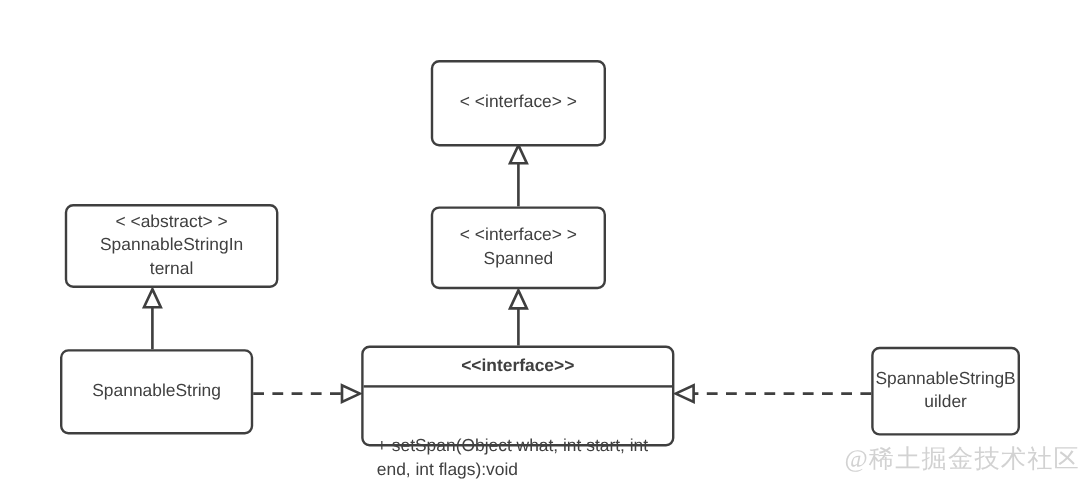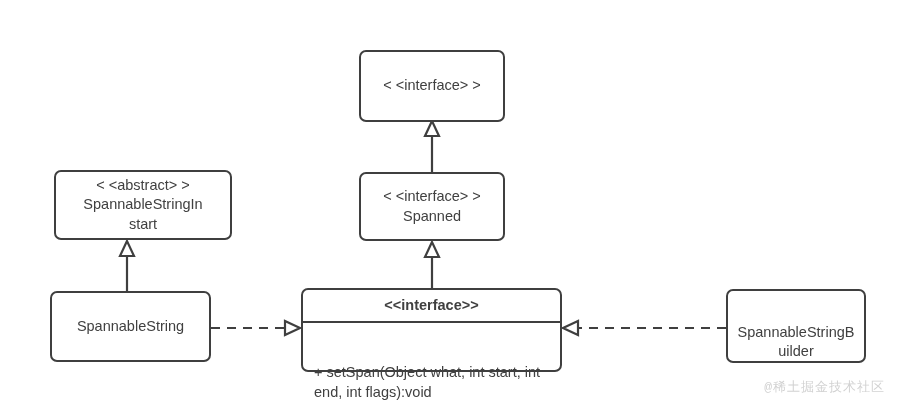--- a/index.html
+++ b/index.html
@@ -80,27 +80,27 @@
   }
   .uml-node.compartmented .operation {
     display: block;
     white-space: normal;
     line-height: 1.38;
   }
 
   
   #watermark {
     position: absolute;
-    right: 15px;
+    right: 0;
     bottom: 8px;
     z-index: 3;
-    font-size: 13px;
+    font-size: 21px;
     color: #d2d2d2;
     letter-spacing: 1px;
-    font-family: Liberation Mono, monospace;
+    font-family: Liberation Serif, serif;
     user-select: none;
     white-space: nowrap;
   }
 </style>
 </head>
 <body>
 
 <div id="diagram-canvas">
 
   <svg id="connector-layer" viewBox="0 0 900 404" width="900" height="404" xmlns="http://www.w3.org/2000/svg">
@@ -131,41 +131,41 @@
     </g>
   </svg>
 
   <div class="uml-node" id="node-charsequence" style="left:359px; top:50px; width:146px; height:72px;">
     <span class="stereotype">&lt; &lt;interface&gt; &gt;</span>
   </div>
 
   <div class="uml-node" id="node-spannable-string-internal" style="left:54px; top:170px; width:178px; height:70px;">
     <span class="stereotype">&lt; &lt;abstract&gt; &gt;</span>
     <span class="node-title">SpannableStringIn
-start</span>
+ternal</span>
   </div>
 
   <div class="uml-node" id="node-spanned" style="left:359px; top:172px; width:146px; height:69px;">
     <span class="stereotype">&lt; &lt;interface&gt; &gt;</span>
     <span class="node-title">Spanned</span>
   </div>
 
   <div class="uml-node compartmented" id="node-spannable" style="left:301px; top:288px; width:261px; height:84px;">
     <div class="compartment-header">
       <span class="stereotype">&lt;&lt;interface&gt;&gt;</span>
     </div>
     <div class="compartment-body">
       <span class="operation">+ setSpan(Object what, int start, int end, int flags):void</span>
     </div>
   </div>
 
   <div class="uml-node" id="node-spannable-string" style="left:50px; top:291px; width:161px; height:71px;">
     <span class="node-title">SpannableString</span>
   </div>
 
-  <div class="uml-node" id="node-spannable-string-builder" style="left:726px; top:289px; width:140px; height:74px;justify-content:flex-end;">
+  <div class="uml-node" id="node-spannable-string-builder" style="left:726px; top:289px; width:124px; height:74px;">
     <span class="node-title">SpannableStringB
 uilder</span>
   </div>
 
   <div id="watermark">@稀土掘金技术社区</div>
 
 </div>
 
 </body></html>

